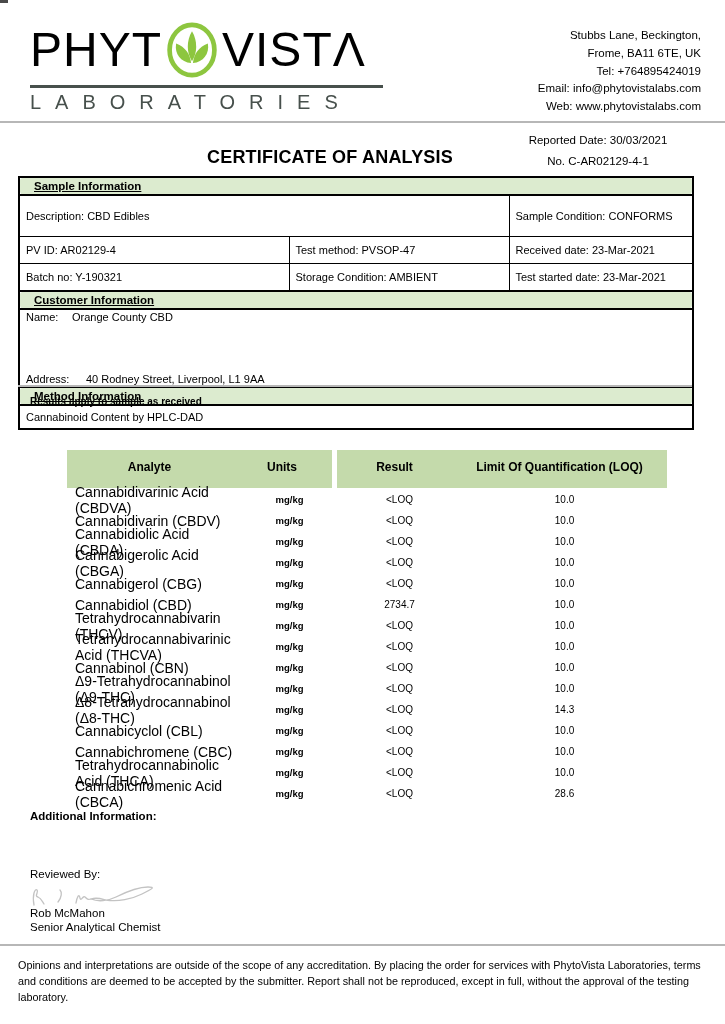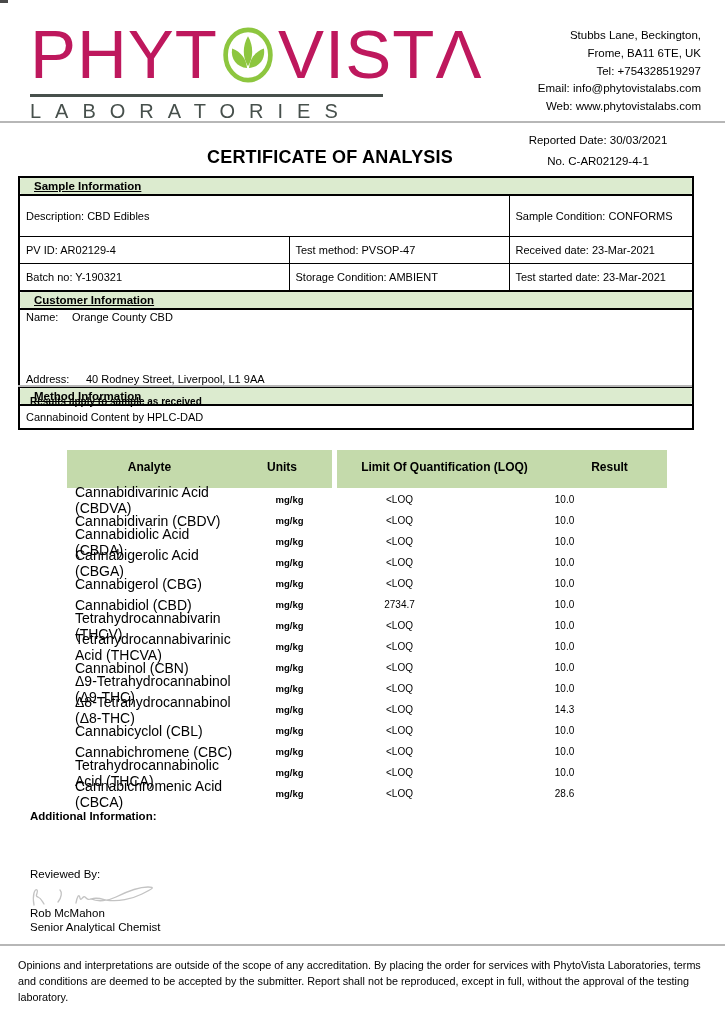--- a/index.html
+++ b/index.html
@@ -6,21 +6,21 @@
   .page {
     position:relative; width:725px; height:1024px; margin:0 auto;
     background:#ffffff; font-family:"Liberation Sans", sans-serif; color:#000;
     overflow:hidden;
   }
   .scan-mark { position:absolute; top:0; left:0; width:8px; height:3px; background:#4a4a4a; }
 
   
   .logo { position:absolute; top:20px; left:30px; }
   .logo-row { display:flex; align-items:center; line-height:1; }
-  .logo-text { font-size:69px; font-weight:400; color:#be185d; letter-spacing:1px; }
+  .logo-text { font-size:48px; font-weight:400; color:#000000; letter-spacing:1px; }
   .leaf-icon { margin:0 2px; display:block; }
   .logo-sub {
     margin-top:5px; width:353px; border-top:3px solid #47504c; padding-top:3px;
     font-size:20px; color:#47504c; letter-spacing:14px; white-space:nowrap; overflow:hidden;
   }
   .contact { position:absolute; top:27px; right:24px; text-align:right; font-size:11.5px; line-height:1.55; color:#000; }
 
   .rule { position:absolute; background:#b7b7b7; height:2px; }
   .rule1 { top:121px; left:0; width:725px; }
   .rule2 { top:385px; left:18px; width:674px; }
@@ -87,21 +87,21 @@
         <path d="M31,46 C42,45 49,36 47,25 C37,29 32,36 31,46 Z" fill="#8dc63f"></path>
       </svg>
       <span class="logo-text">VISTΛ</span>
     </div>
     <div class="logo-sub">LABORATORIES</div>
   </div>
 
   <div class="contact">
     <div>Stubbs Lane, Beckington,</div>
     <div>Frome, BA11 6TE, UK</div>
-    <div>Tel: +754328519297</div>
+    <div>Tel: +764895424019</div>
     <div>Email: info@phytovistalabs.com</div>
     <div>Web: www.phytovistalabs.com</div>
   </div>
 
   <div class="rule rule1"></div>
 
   <div class="report-meta">
     <div>Reported Date: 30/03/2021</div>
     <div>No. C-AR02129-4-1</div>
   </div>
@@ -154,22 +154,22 @@
     </table>
 
   <div class="rule rule2"></div>
   <div class="results-note">Results apply to sample as received</div>
 
   <div class="results">
     <div class="res-header">
       <div class="hcell h-analyte">Analyte</div>
       <div class="hcell h-units">Units</div>
       <div class="h-resloq">
+        <div class="hcell h-result" style="background:none">Result</div>
         <div class="hcell h-loq" style="background:none">Limit Of Quantification (LOQ)</div>
-        <div class="hcell h-result" style="background:none">Result</div>
       </div>
     </div>
     <div class="res-body">
     <div class="res-row">
       <div class="c-analyte">Cannabidivarinic Acid (CBDVA)</div>
       <div class="c-units">mg/kg</div>
       <div class="c-result">&lt;LOQ</div>
       <div class="c-loq">10.0</div>
     </div>
 

